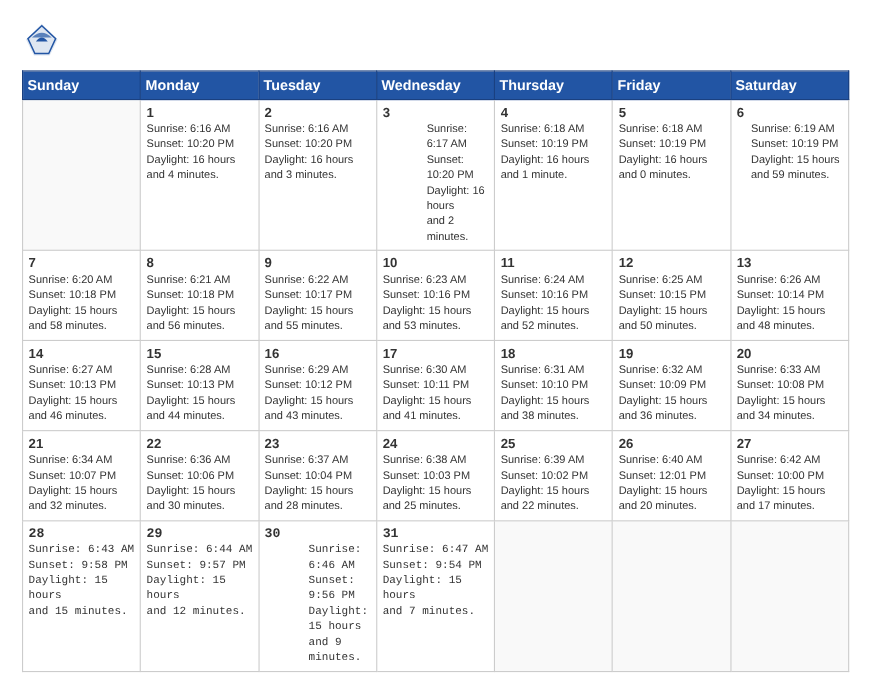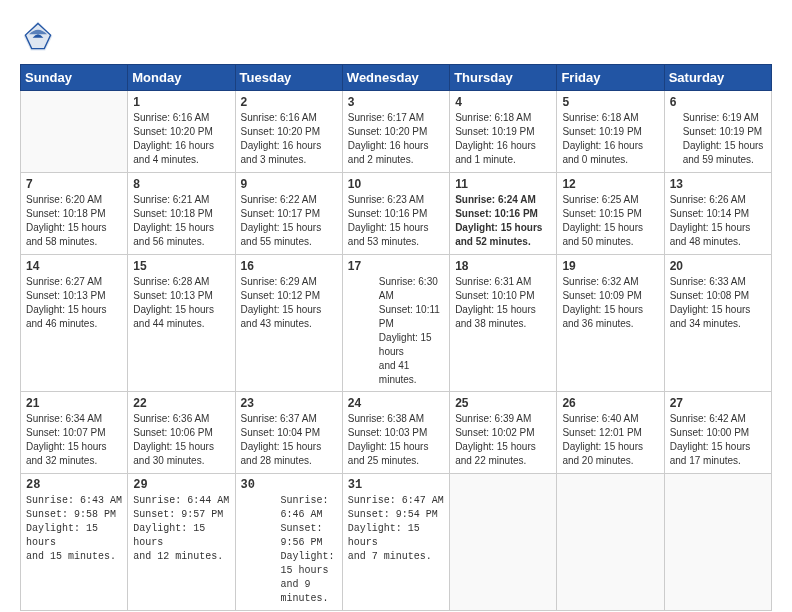--- a/index.html
+++ b/index.html
@@ -142,21 +142,21 @@
           </td>
           <td>
             <span class="day-num">2</span>
             <div class="day-info" style="white-space: pre-line;">Sunrise: 6:16 AM
 Sunset: 10:20 PM
 Daylight: 16 hours
 and 3 minutes.</div>
           </td>
           <td>
             <span class="day-num">3</span>
-            <div class="day-info" style="white-space: pre-line;">Sunrise: 6:17 AM
+            <div class="day-info" style="white-space: pre-line; margin-left: 40px;">Sunrise: 6:17 AM
 Sunset: 10:20 PM
 Daylight: 16 hours
 and 2 minutes.</div>
           </td>
           <td>
             <span class="day-num">4</span>
             <div class="day-info" style="white-space: pre-line;">Sunrise: 6:18 AM
 Sunset: 10:19 PM
 Daylight: 16 hours
 and 1 minute.</div>
@@ -200,21 +200,21 @@
           </td>
           <td>
             <span class="day-num">10</span>
             <div class="day-info" style="white-space: pre-line;">Sunrise: 6:23 AM
 Sunset: 10:16 PM
 Daylight: 15 hours
 and 53 minutes.</div>
           </td>
           <td>
             <span class="day-num">11</span>
-            <div class="day-info" style="white-space: pre-line; font-weight: bold;">Sunrise: 6:24 AM
+            <div class="day-info" style="white-space: pre-line;">Sunrise: 6:24 AM
 Sunset: 10:16 PM
 Daylight: 15 hours
 and 52 minutes.</div>
           </td>
           <td>
             <span class="day-num">12</span>
             <div class="day-info" style="white-space: pre-line;">Sunrise: 6:25 AM
 Sunset: 10:15 PM
 Daylight: 15 hours
 and 50 minutes.</div>
@@ -244,21 +244,21 @@
           </td>
           <td>
             <span class="day-num">16</span>
             <div class="day-info" style="white-space: pre-line;">Sunrise: 6:29 AM
 Sunset: 10:12 PM
 Daylight: 15 hours
 and 43 minutes.</div>
           </td>
           <td>
             <span class="day-num">17</span>
-            <div class="day-info" style="white-space: pre-line; margin-left: 31px;">Sunrise: 6:30 AM
+            <div class="day-info" style="white-space: pre-line;">Sunrise: 6:30 AM
 Sunset: 10:11 PM
 Daylight: 15 hours
 and 41 minutes.</div>
           </td>
           <td>
             <span class="day-num">18</span>
             <div class="day-info" style="white-space: pre-line;">Sunrise: 6:31 AM
 Sunset: 10:10 PM
 Daylight: 15 hours
 and 38 minutes.</div>

